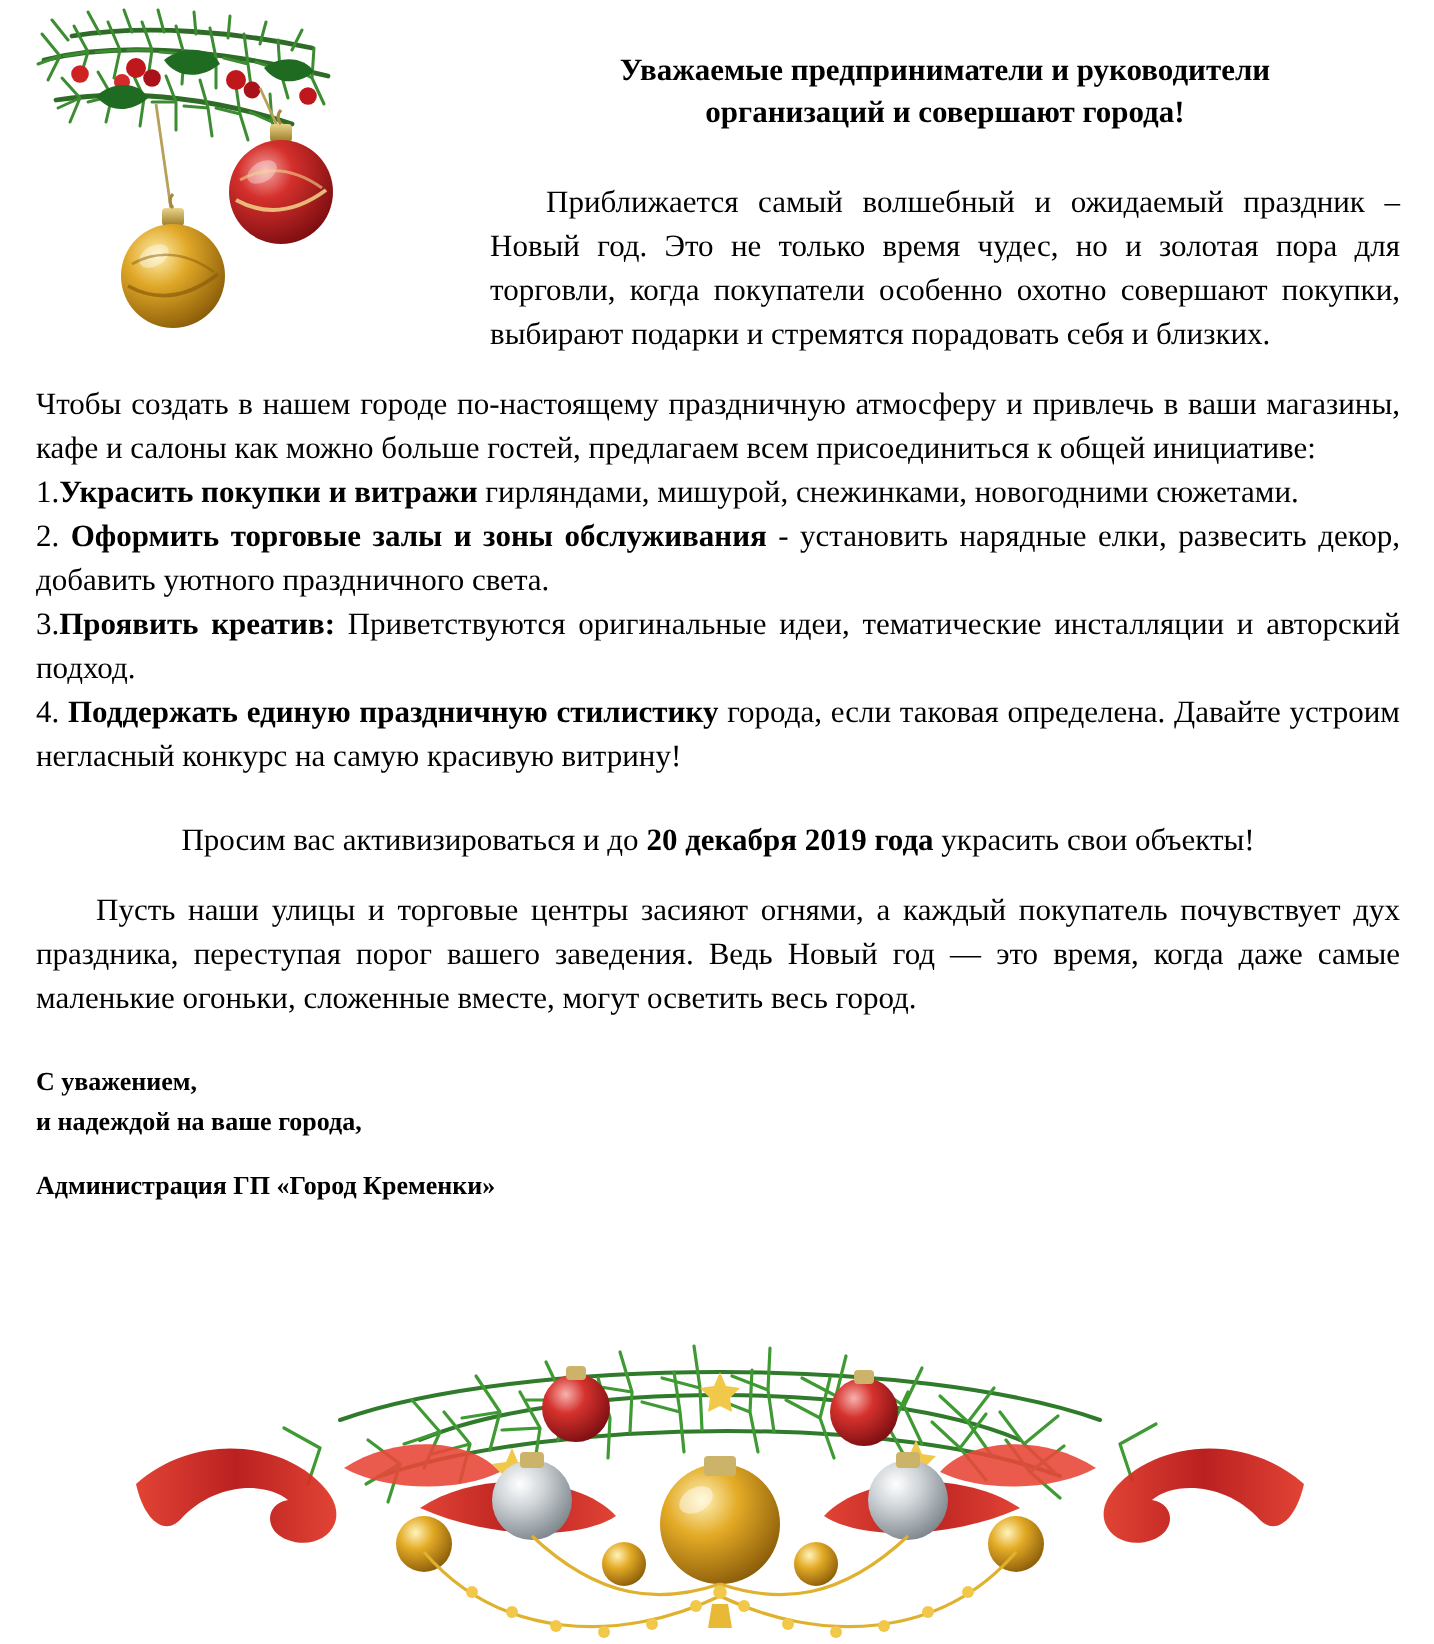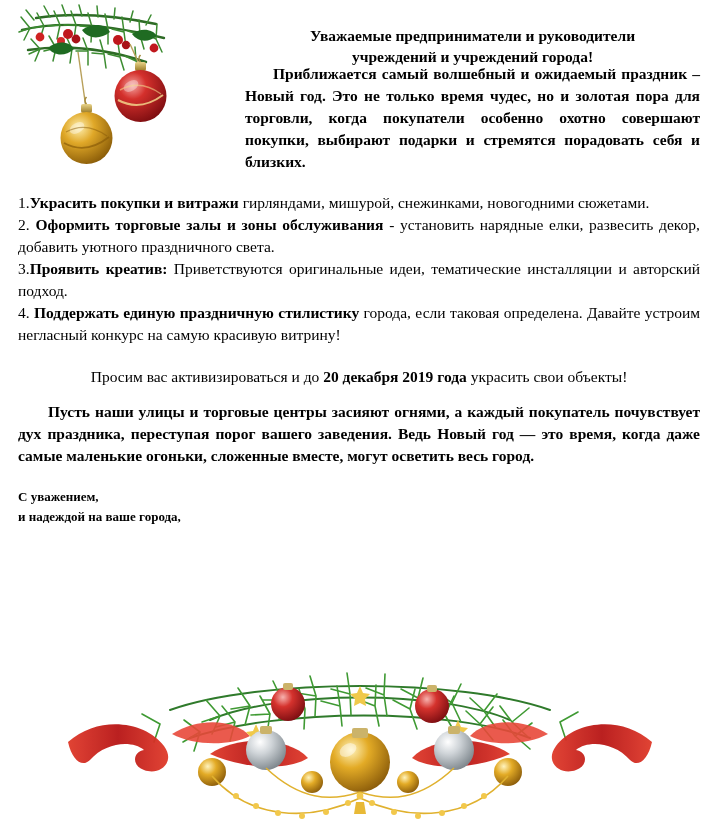--- a/index.html
+++ b/index.html
@@ -40,47 +40,46 @@
     text-align: center;
     font-weight: bold;
     font-size: 15.5px;
     line-height: 1.35;
   }
 
   
   .intro {
     position: absolute;
     left: 245px;
-    top: 63px;
+    top: 91px;
     width: 455px;
     font-size: 15.5px;
     line-height: 1.42;
     text-align: justify;
     text-indent: 28px;
-    font-weight: bold;
   }
 
   
   .body-text {
     position: absolute;
     left: 18px;
     top: 192px;
     width: 682px;
     font-size: 15.5px;
     line-height: 1.42;
     text-align: justify;
   }
   .body-text p {
     margin: 0 0 0 0;
   }
   .body-text p + p { margin-top: 0; }
 
   .b { font-weight: bold; }
 
-  .indent { text-indent: 30px; font-weight: bold; }
+  .indent { text-indent: 30px; }
 
   .spacer-sm { height: 13px; }
   .spacer-md { height: 20px; }
 
   .center-line {
     text-align: center;
   }
 
   .sig {
     font-weight: bold;
@@ -184,27 +183,28 @@
         <circle cx="72.5" cy="134" r="26" fill="url(#ballGoldG)"></circle>
         <ellipse cx="63" cy="124" rx="8" ry="5" fill="#ffffff" opacity="0.4" transform="rotate(-30 63 124)"></ellipse>
         <path d="M50 139 q 22 12, 45 -6" stroke="#8a5c08" stroke-width="1.8" fill="none" opacity="0.7"></path>
         <path d="M52 128 q 20 -11, 41 4" stroke="#8a5c08" stroke-width="1.3" fill="none" opacity="0.5"></path>
       </g>
     </svg>
   </div>
 
   <div class="heading">
     <div>Уважаемые предприниматели и руководители</div>
-    <div>учреждений и учреждений города!</div>
+    <div>организаций и совершают города!</div>
   </div>
 
   <div class="intro">Приближается самый волшебный и ожидаемый праздник – Новый год. Это не только время чудес, но и золотая пора для торговли, когда покупатели особенно охотно совершают покупки, выбирают подарки и стремятся порадовать себя и близких.</div>
 
   <div class="body-text">
 
+    <p> Чтобы создать в нашем городе по-настоящему праздничную атмосферу и привлечь в ваши магазины, кафе и салоны как можно больше гостей, предлагаем всем присоединиться к общей инициативе:</p>
 
     <p>
       <span>1.</span><span class="b">Украсить покупки и витражи</span><span> гирляндами, мишурой, снежинками, новогодними сюжетами.</span>
     </p>
 
     <p>
       <span>2. </span><span class="b">Оформить торговые залы и зоны обслуживания</span><span> - установить нарядные елки, развесить декор, добавить уютного праздничного света.</span>
     </p>
 
     <p>
@@ -224,20 +224,21 @@
     <div class="spacer-sm"></div>
 
     <p class="indent">Пусть наши улицы и торговые центры засияют огнями, а каждый покупатель почувствует дух праздника, переступая порог вашего заведения. Ведь Новый год — это время, когда даже самые маленькие огоньки, сложенные вместе, могут осветить весь город.</p>
 
     <div class="spacer-md"></div>
 
     <div class="sig">
       <div>С уважением,</div>
       <div> и надеждой на ваше города,</div>
       <div class="spacer-sm"></div>
+      <div>Администрация ГП «Город Кременки»</div>
     </div>
   </div>
 
   <div class="bottom-decor">
     <svg width="600" height="170" viewBox="0 0 600 170" xmlns="http://www.w3.org/2000/svg">
       <defs>
         <radialGradient id="gGold" cx="35%" cy="30%" r="75%">
           <stop offset="0%" stop-color="#fff3bd"></stop>
           <stop offset="40%" stop-color="#e3ab26"></stop>
           <stop offset="100%" stop-color="#8b5c0a"></stop>

